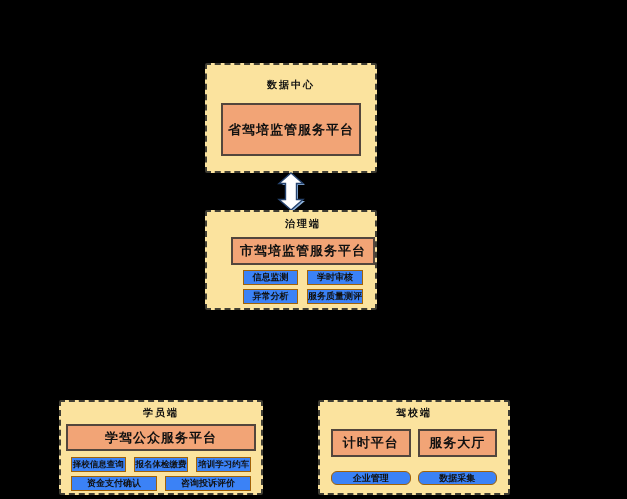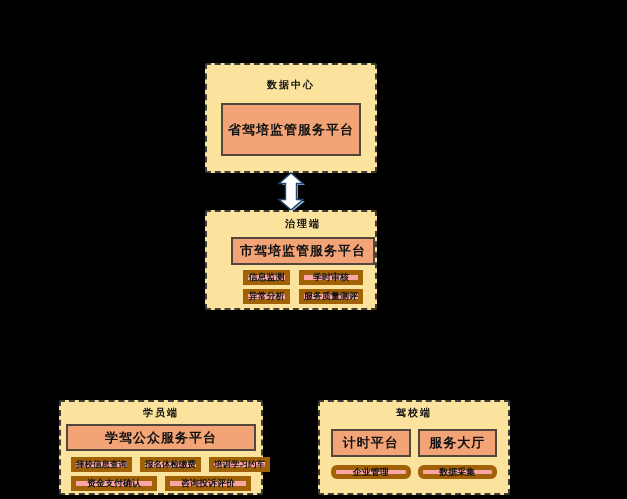--- a/index.html
+++ b/index.html
@@ -37,22 +37,22 @@
     align-items: center;
     justify-content: center;
     font-size: 13px;
     font-weight: bold;
     color: #111111;
     letter-spacing: 1px;
     white-space: nowrap;
   }
   .module {
     box-sizing: border-box;
-    background: #fca5a5;
-    border: 5px solid #a16207;
+    background: #3b82f6;
+    border: 1px solid #a16207;
     display: flex;
     align-items: center;
     justify-content: center;
     font-size: 9px;
     font-weight: bold;
     color: #111111;
     white-space: nowrap;
   }
 
   
@@ -80,21 +80,21 @@
   #grp-student .group-title { padding-top: 4px; }
   #grp-student .platform { margin: 4px auto 0; width: 190px; height: 27px; }
   #grp-student .module-row1 { margin: 6px 10px 0; display: flex; gap: 8px; }
   #grp-student .module-row1 .module { flex: 1; height: 15px; font-size: 8.5px; }
   #grp-student .module-row2 { margin: 4px 10px 0; display: flex; gap: 8px; }
   #grp-student .module-row2 .module { flex: 1; height: 15px; }
 
   
   #grp-school { left: 318px; top: 400px; width: 192px; height: 95px; }
   #grp-school .group-title { padding-top: 4px; }
-  #grp-school .platform-row { margin: 9px 11px 8px; display: flex; gap: 7px; }
+  #grp-school .platform-row { margin: 9px 11px 14px; display: flex; gap: 7px; }
   #grp-school .platform-row .platform { flex: 1; height: 28px; }
   #grp-school .module-row { margin: 8px 11px 0; display: flex; gap: 7px; }
   #grp-school .module-row .module { flex: 1; height: 14px; border-radius: 6px; }
 </style>
 </head>
 <body>
 
 <div id="canvas">
 
   <div class="group" id="grp-data-center">

